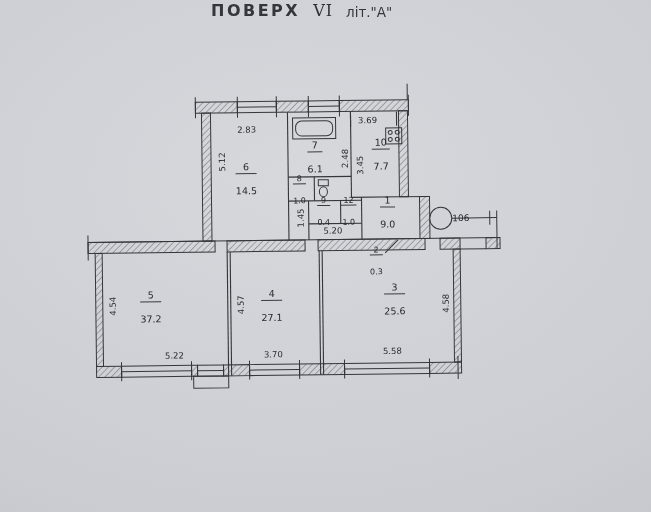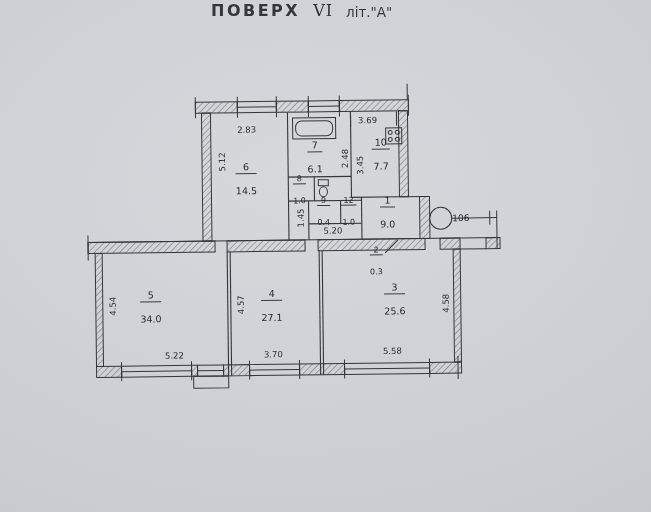--- a/index.html
+++ b/index.html
@@ -188,21 +188,21 @@
     <div class="room-label" style="left:388px;top:214px">
       <span class="num">1</span>
       <span class="area">9.0</span>
     </div>
     <div class="room-label small" style="left:376px;top:262px">
       <span class="num">2</span>
       <span class="area">0.3</span>
     </div>
     <div class="room-label" style="left:150px;top:306px">
       <span class="num">5</span>
-      <span class="area">34.0</span>
+      <span class="area">37.2</span>
     </div>
     <div class="room-label" style="left:271px;top:306px">
       <span class="num">4</span>
       <span class="area">27.1</span>
     </div>
     <div class="room-label" style="left:394px;top:301px">
       <span class="num">3</span>
       <span class="area">25.6</span>
     </div>
 

